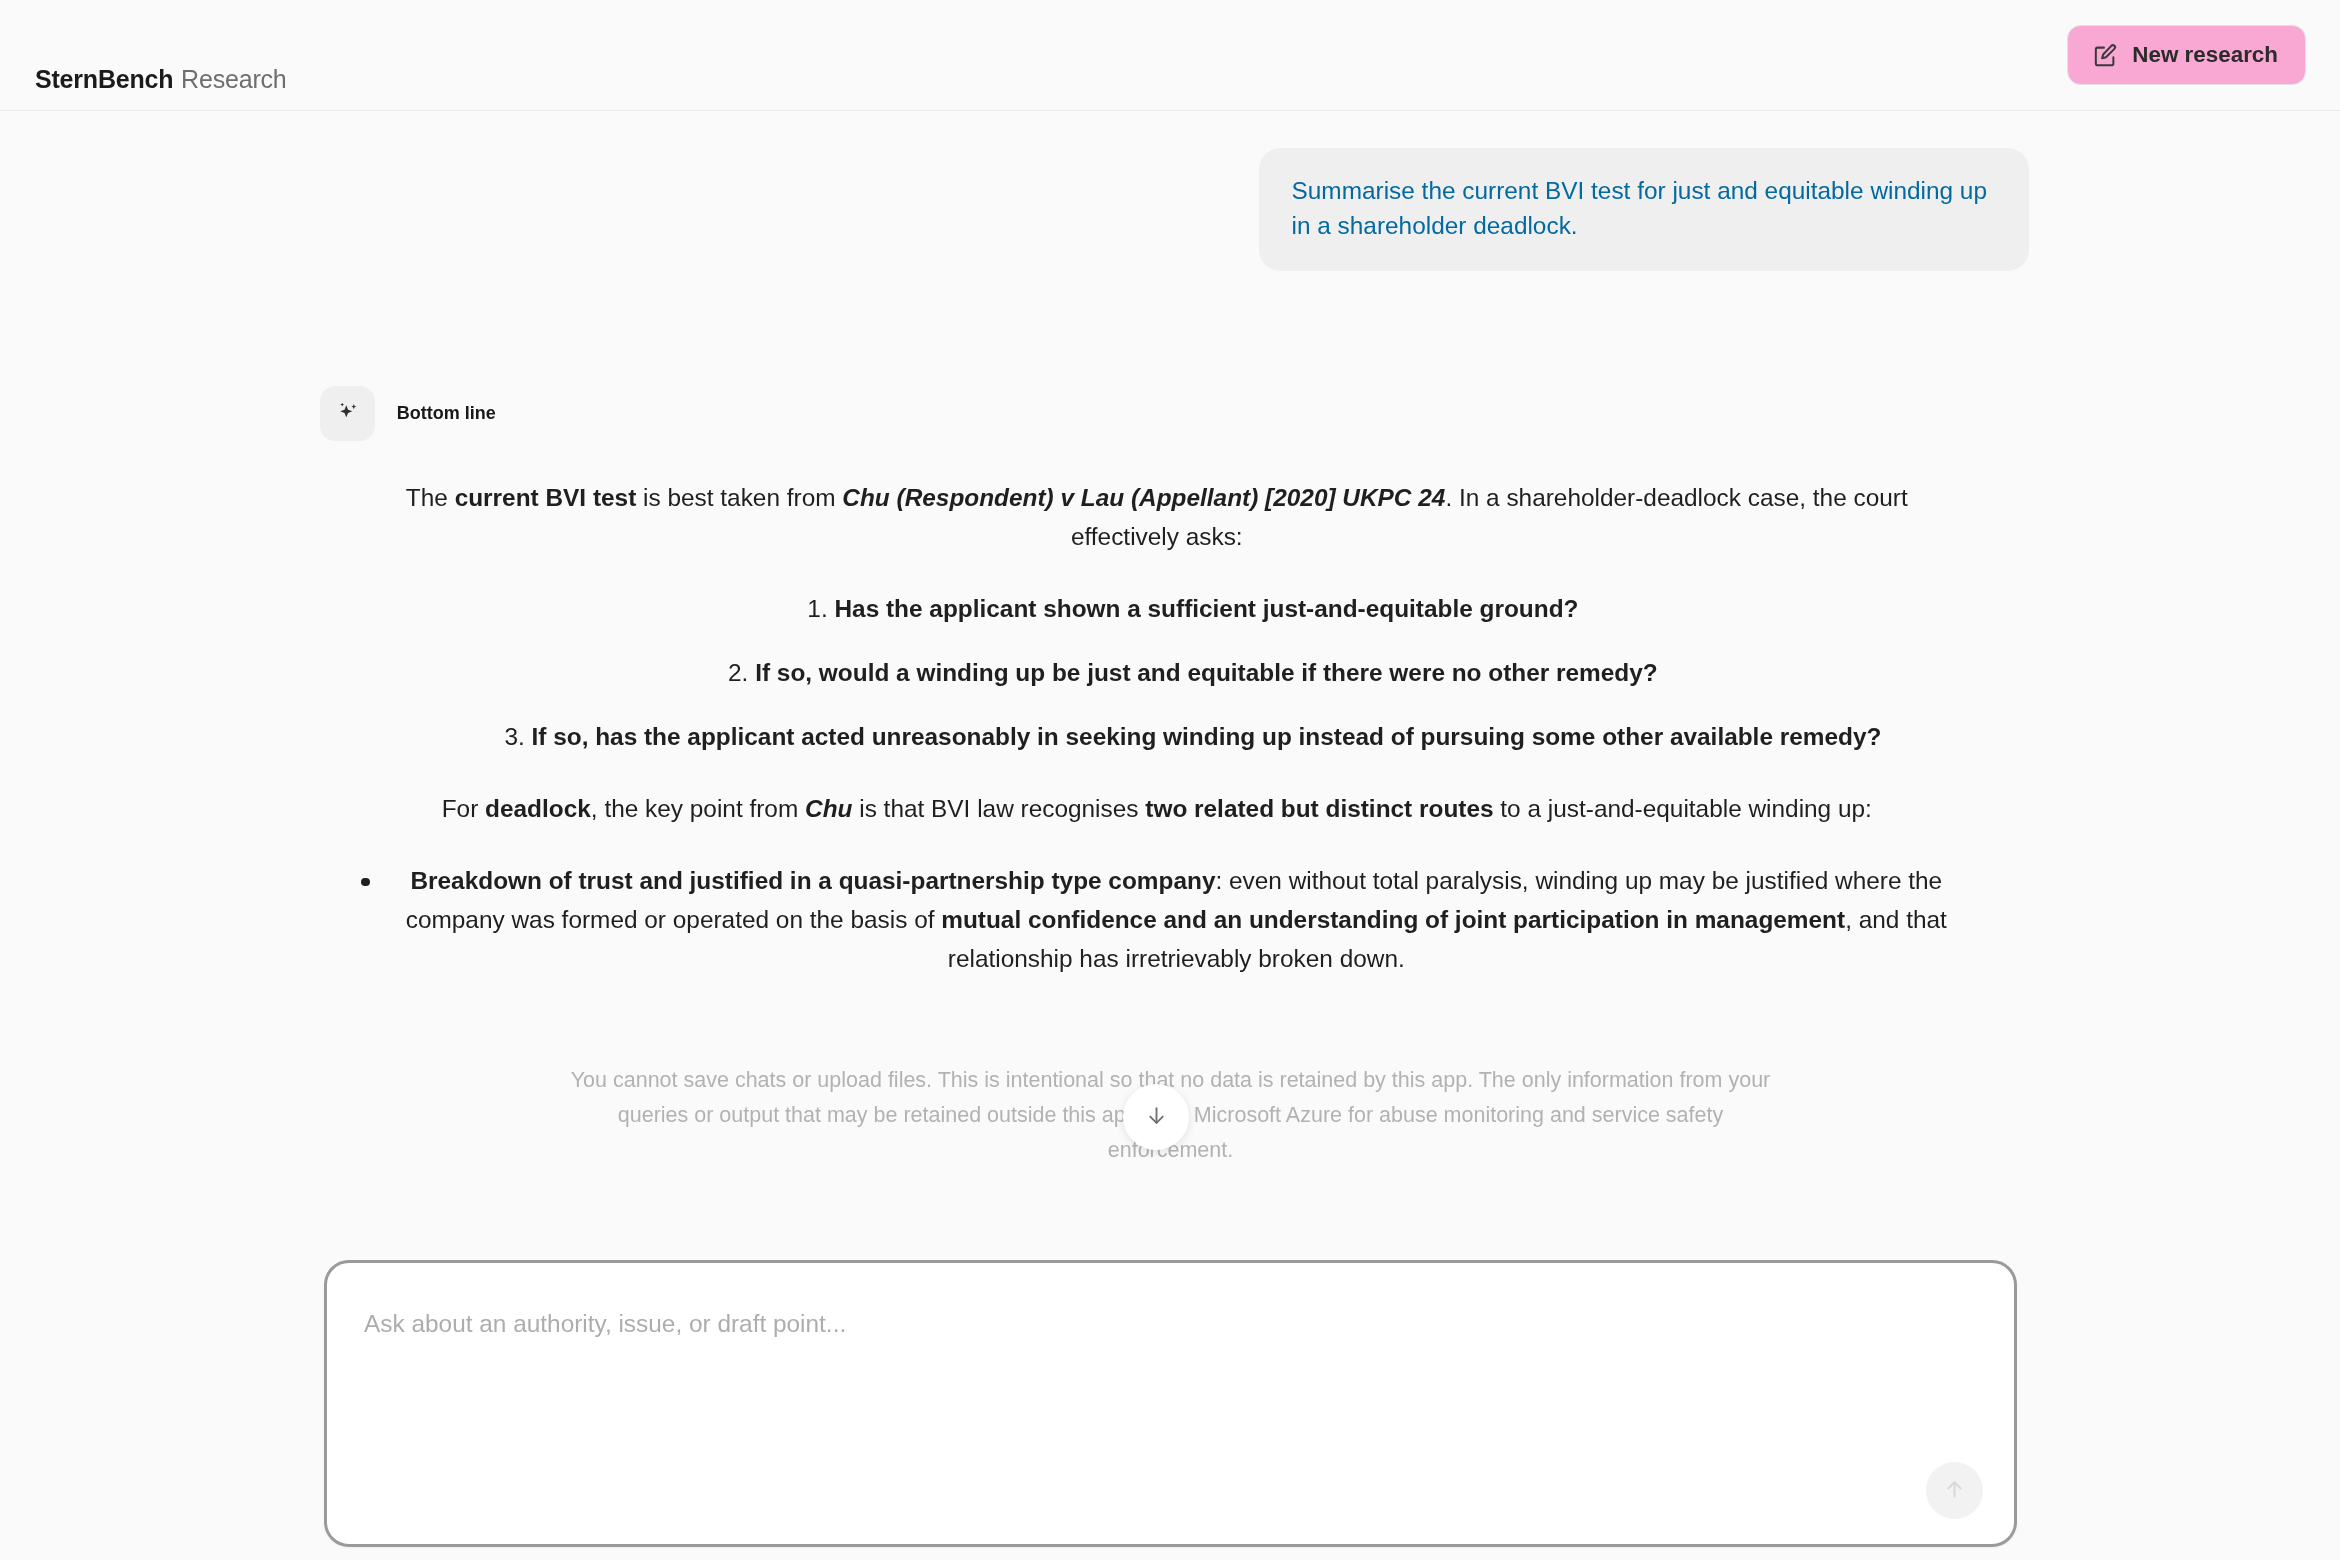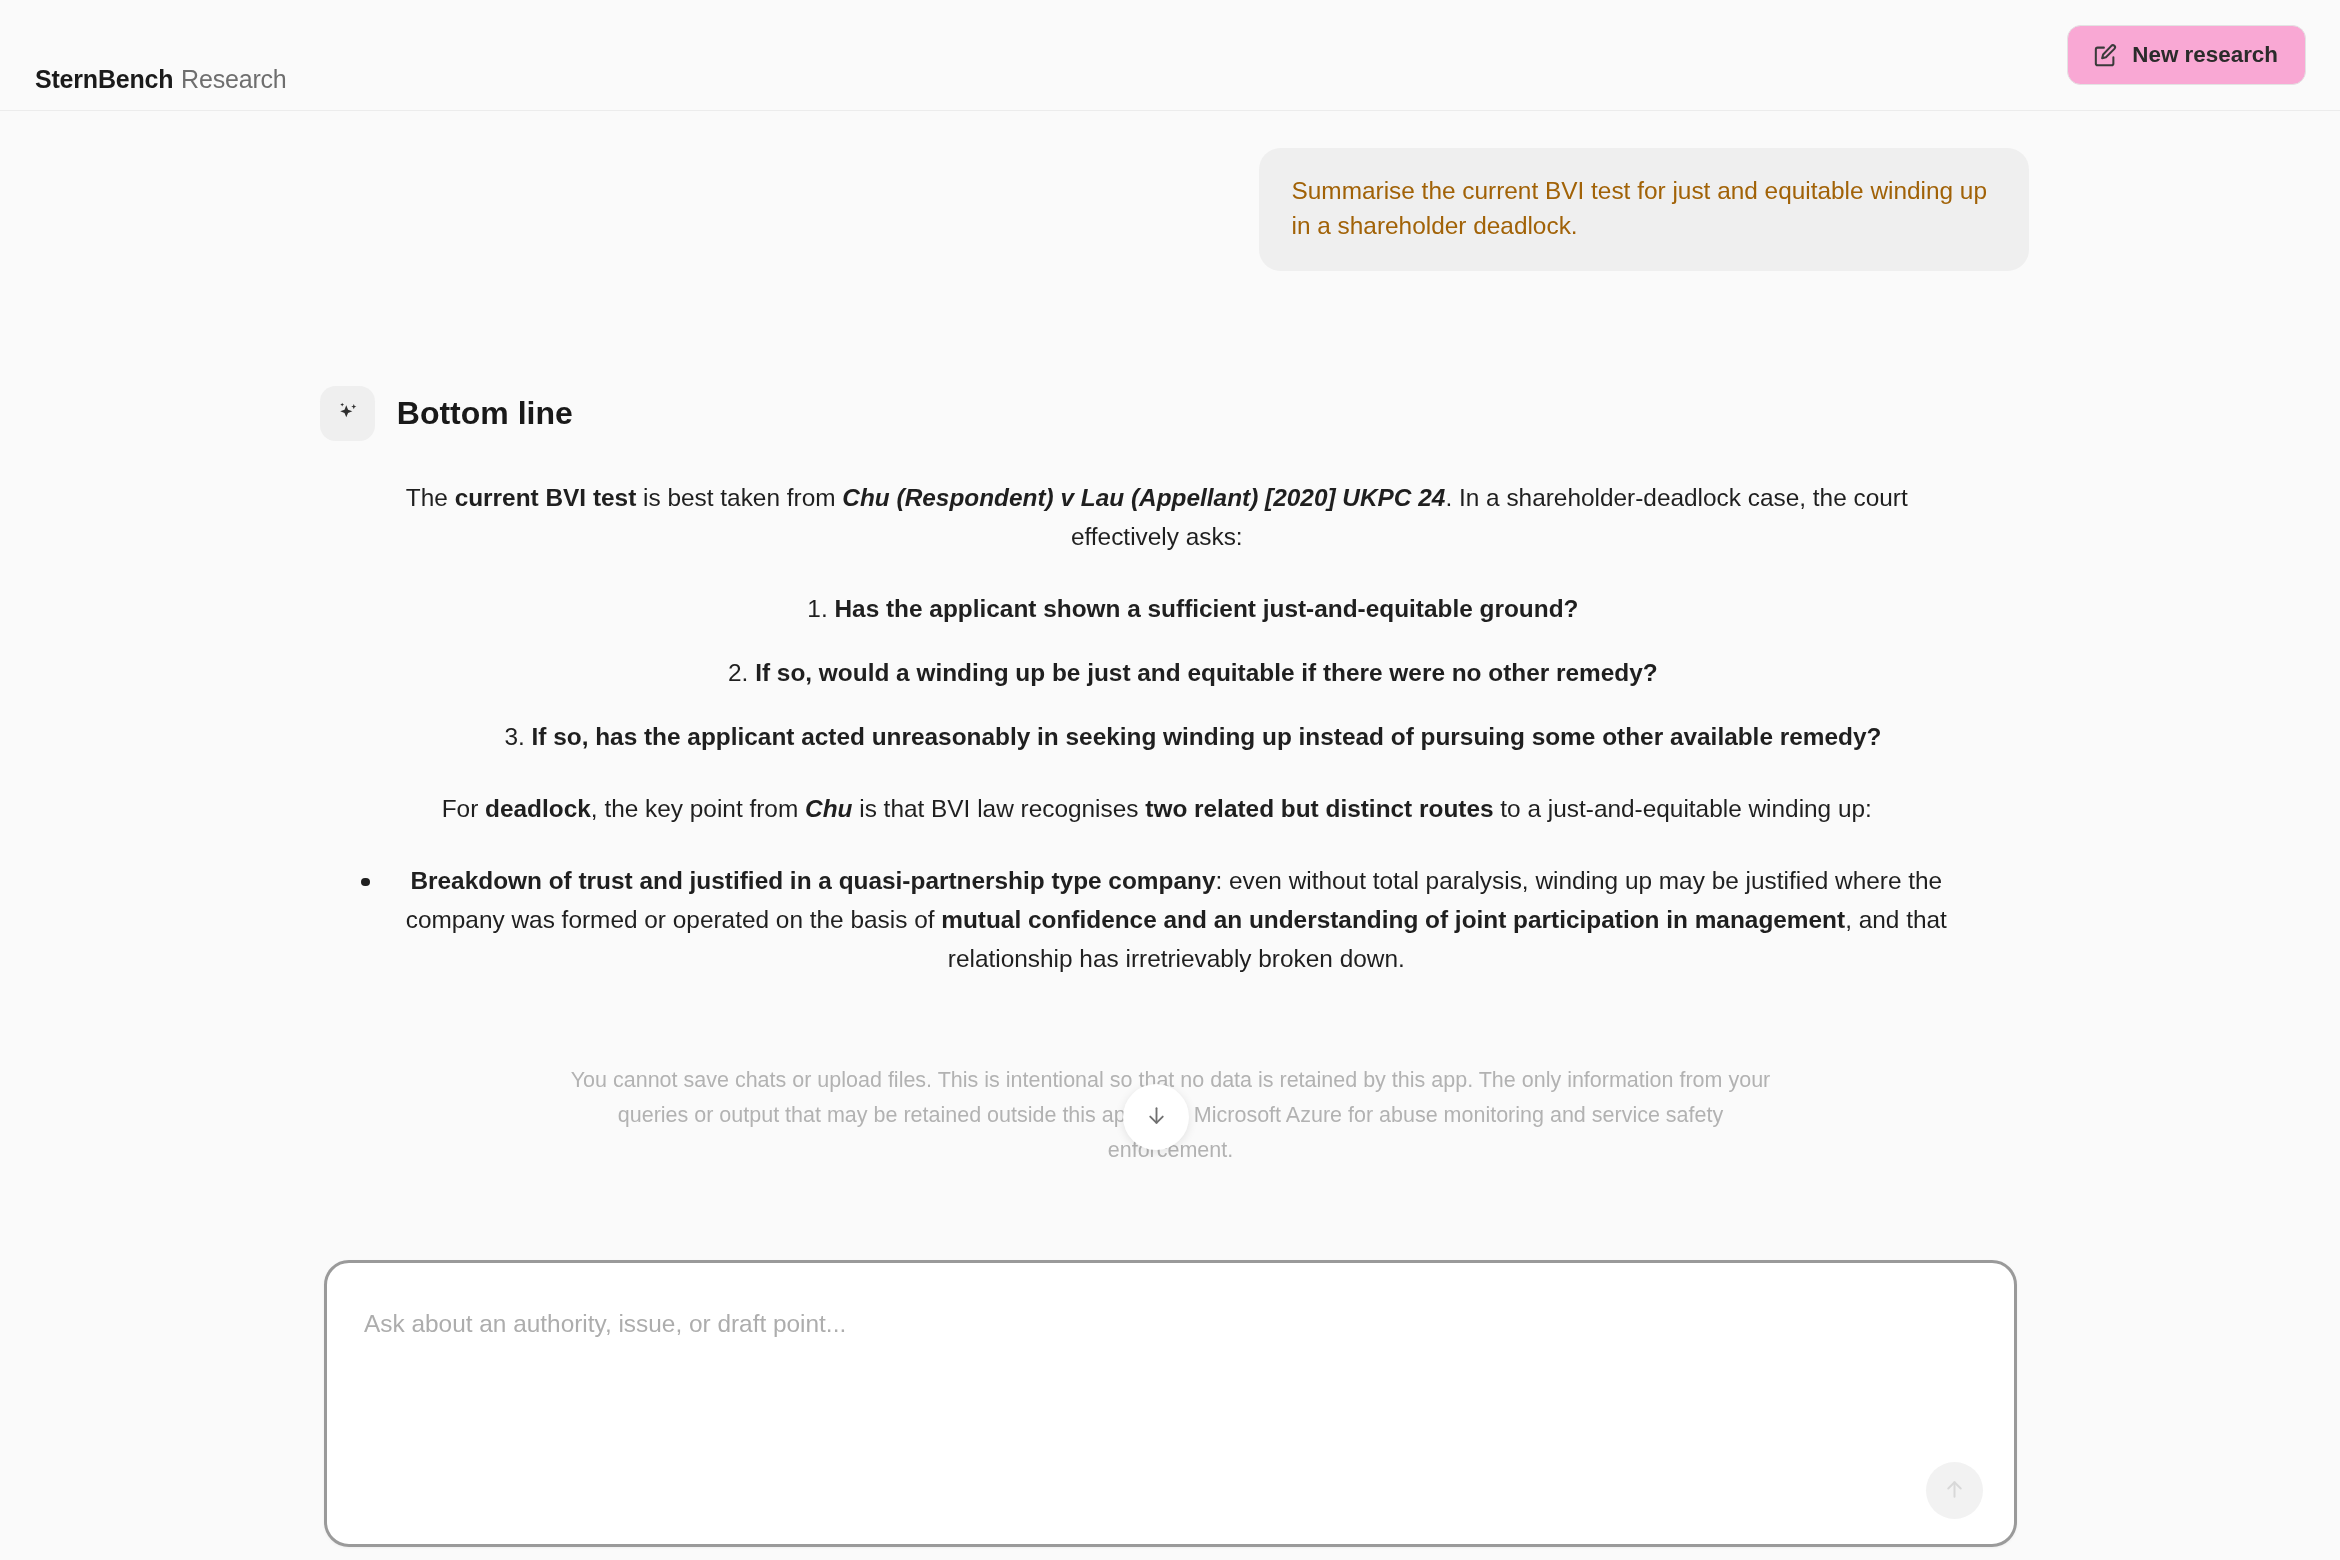--- a/index.html
+++ b/index.html
@@ -84,21 +84,21 @@
     display: flex;
     justify-content: flex-end;
   }
   .user-bubble {
     background: #efefef;
     border-radius: 21.5px;
     padding: 25px 33px 27px 33px;
     max-width: 770px;
     font-size: 24.4px;
     line-height: 1.45;
-    color: #a16207;
+    color: #0369a1;
   }
 
   
   .assistant {
     margin-top: 115px;
     padding-left: 7.8px;
   }
 
   .assistant-head {
     display: flex;
@@ -109,21 +109,21 @@
   .avatar {
     width: 55px; height: 55px;
     border-radius: 15.6px;
     background: #efefef;
     display: flex;
     align-items: center;
     justify-content: center;
     flex: none;
   }
   .assistant-title {
-    font-size: 32px;
+    font-size: 18px;
     font-weight: 700;
     color: #191919;
   }
 
   .body-text {
     font-size: 24.4px;
     line-height: 1.6;
     color: #1f1f1f;
     padding-left: 37px;
     text-align: center;

